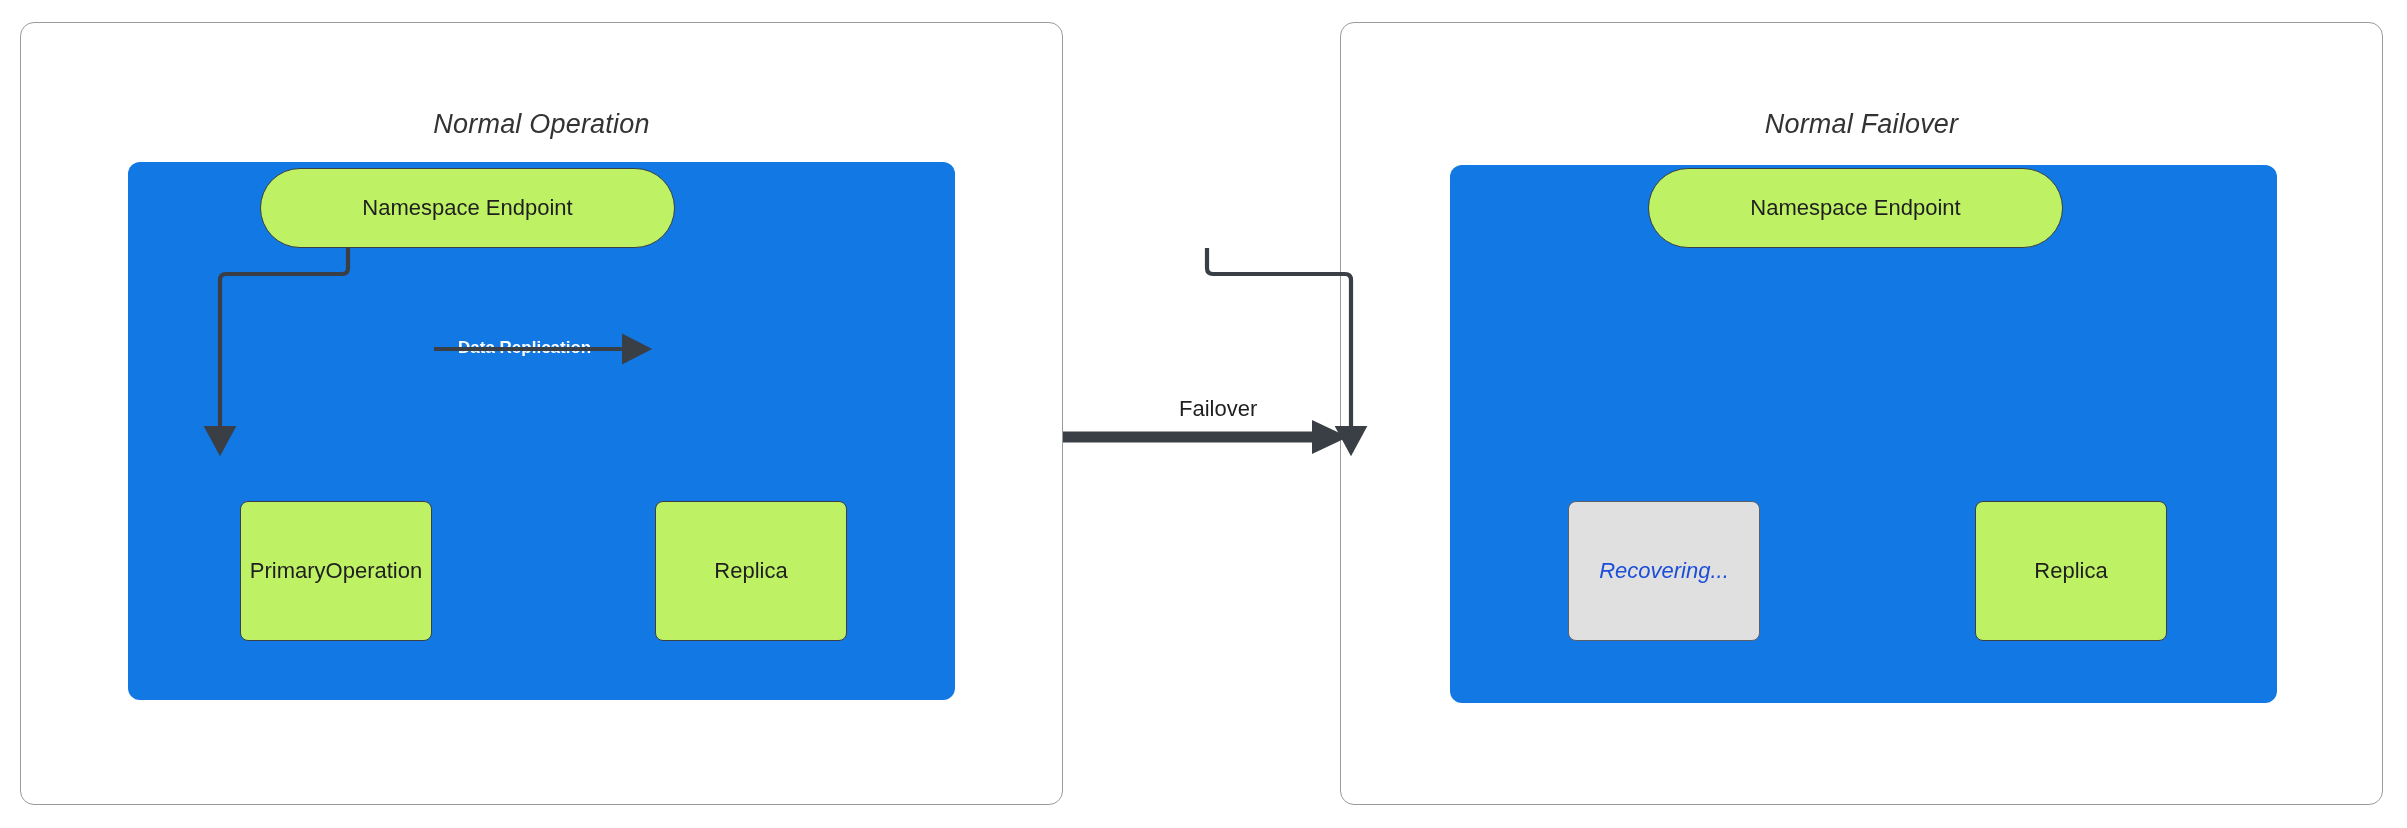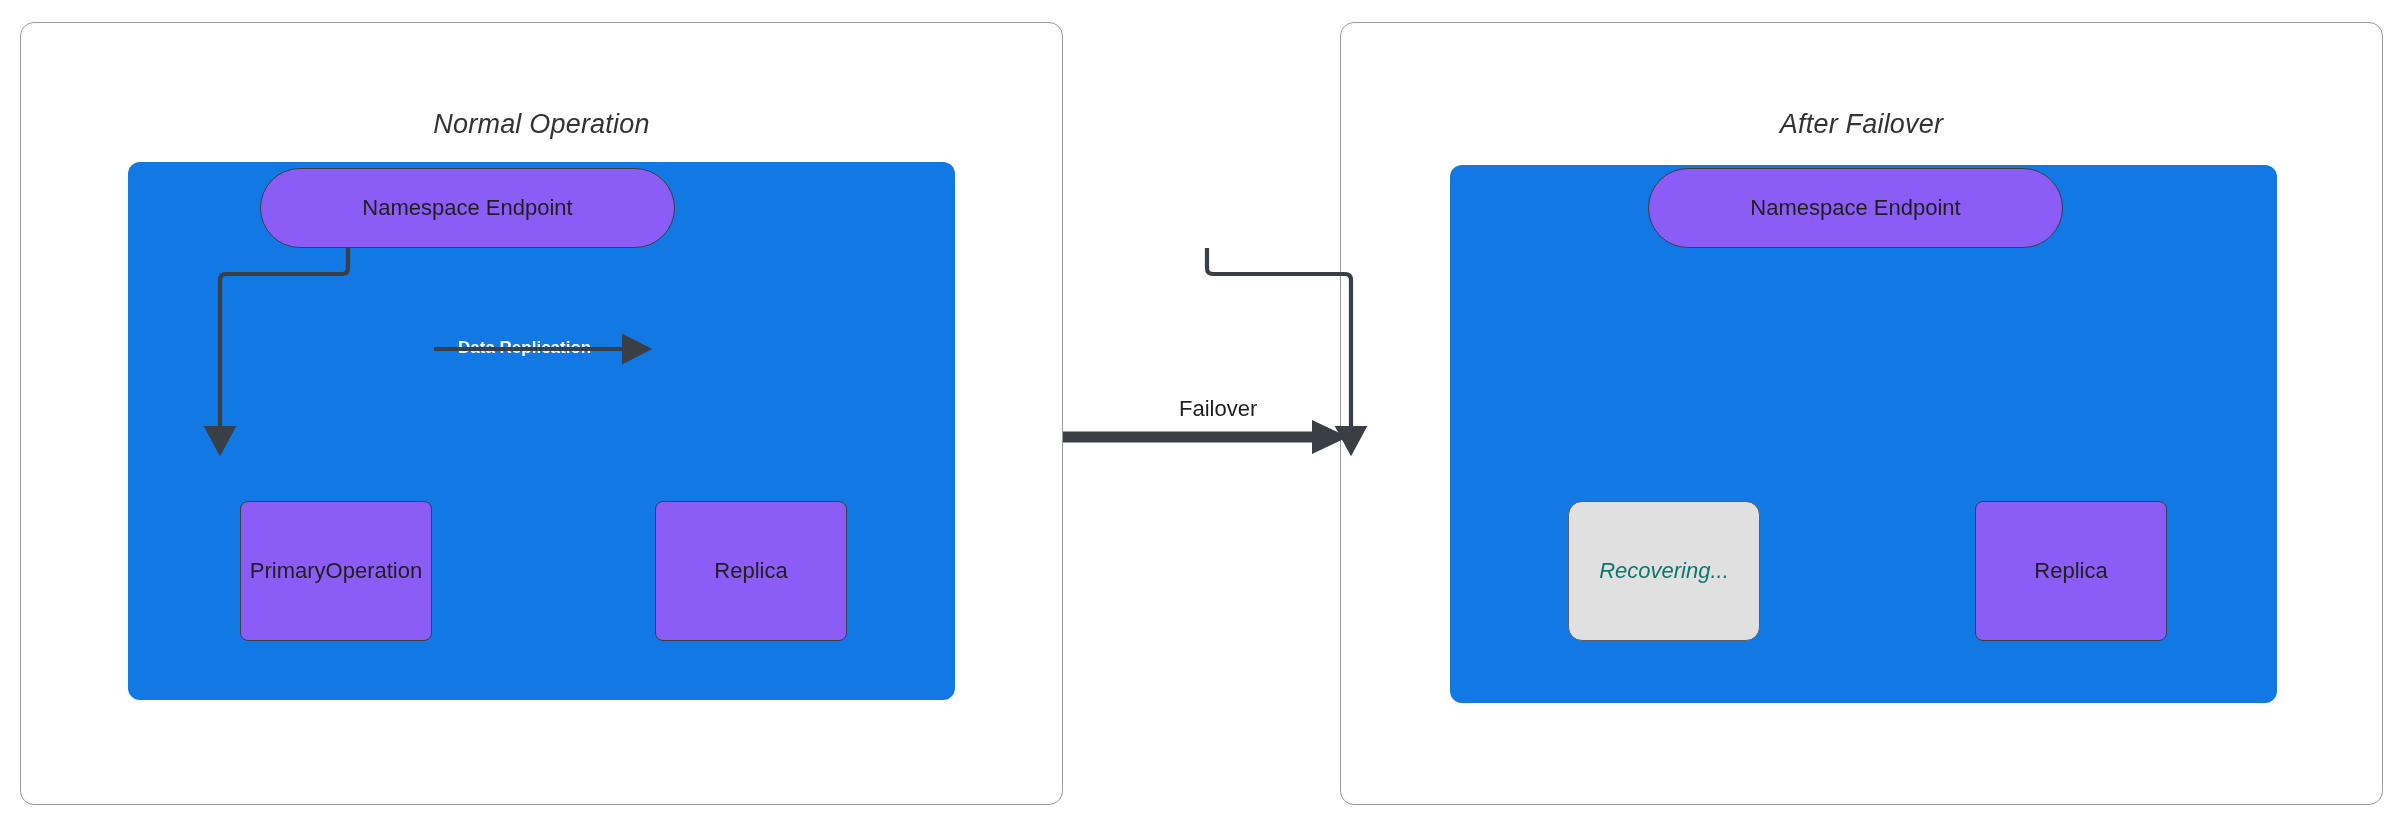--- a/index.html
+++ b/index.html
@@ -17,28 +17,28 @@
   .panel-title{position:absolute;top:86px;left:0;width:100%;text-align:center;
                font-style:italic;font-size:27px;color:#333333;letter-spacing:.2px;}
 
   
   .blue-box{position:absolute;background:#1178E4;border-radius:12px;
             box-sizing:border-box;}
   #blue-left {left:128px; top:162px; width:827px; height:538px;}
   #blue-right{left:1450px;top:165px; width:827px; height:538px;}
 
   
-  .node{position:absolute;box-sizing:border-box;background:#8b5cf6;
+  .node{position:absolute;box-sizing:border-box;background:#bef264;
         border:1.8px solid #3a3f45;display:flex;align-items:center;
         justify-content:center;text-align:center;color:#1f1f1f;
         font-size:22px;line-height:1.28;}
   .node.pill{border-radius:40px;}
   .node.rect{border-radius:8px;margin-top:36px;}
-  .node.ghost{background:#E0E0E0;border-color:#5b6068;color:#0f766e;
-              font-style:italic;border-radius:14px;}
+  .node.ghost{background:#E0E0E0;border-color:#5b6068;color:#1d4ed8;
+              font-style:italic;}
 
   
   #ep-left   {left:260px; top:168px; width:415px; height:80px;}
   #primary   {left:240px; top:465px; width:192px; height:140px;}
   #replica-l {left:655px; top:465px; width:192px; height:140px;}
 
   
   #ep-right  {left:1648px;top:168px; width:415px; height:80px;}
   #recovering{left:1568px;top:465px; width:192px; height:140px;}
   #replica-r {left:1975px;top:465px; width:192px; height:140px;}
@@ -74,21 +74,21 @@
       <span>Primary</span>
       <br>
       <span>Operation</span>
     </div>
 
   <div class="node rect" id="replica-l">Replica</div>
 
   <div class="repl-label" id="repl-label-left">Data Replication</div>
 
   <div class="panel" id="panel-right">
-    <div class="panel-title">After Failover</div>
+    <div class="panel-title">Normal Failover</div>
   </div>
 
   <div class="blue-box" id="blue-right"></div>
 
   <div class="node pill" id="ep-right">Namespace Endpoint</div>
 
   <div class="node rect ghost" id="recovering">Recovering...</div>
 
   <div class="node rect" id="replica-r">Replica</div>
 

